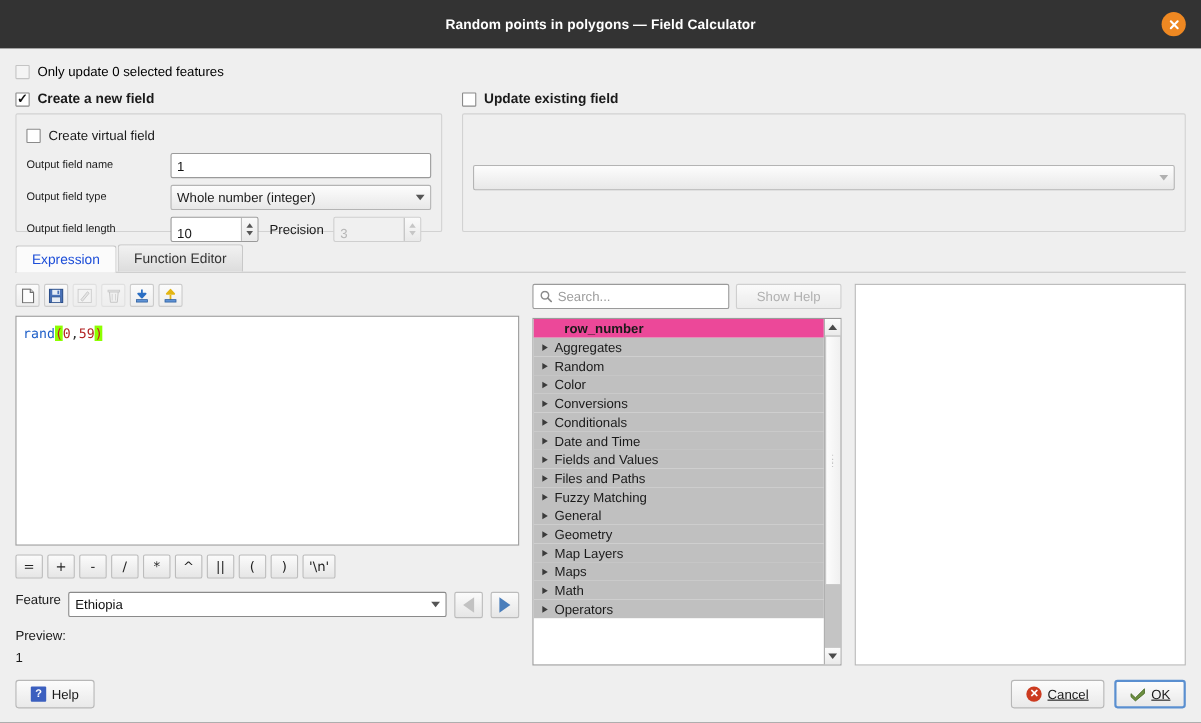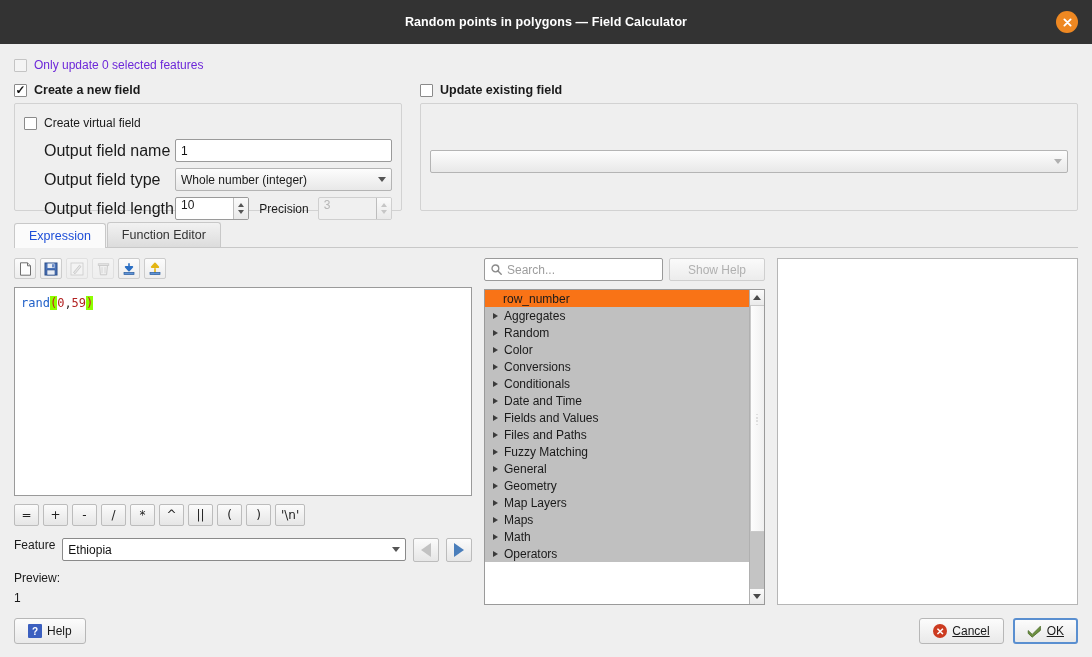--- a/index.html
+++ b/index.html
@@ -71,21 +71,21 @@
     border-radius: 1px;
   }
   .cb.disabled { border-color: #c4c4c4; background:#f4f4f4; }
   .cb .tick {
     font-size: 12px; line-height: 1; color: #111; font-weight: bold;
     margin-top:-1px;
   }
   .row-check {
     display: flex; align-items: center; gap: 7px;
   }
-  .lbl-disabled { color: #6d28d9; text-align: center; }
+  .lbl-disabled { color: #000000; text-align: center; }
   .lbl-bold { font-weight: bold; font-size: 12.5px; }
 
   .top-checks { height: 22px; display:flex; align-items:center; }
 
   .headers {
     display: flex;
     margin-top: 7px;
   }
   .col-left { width: 388px; flex: none; }
   .col-right { flex: 1; margin-left: 18px; }
@@ -100,22 +100,21 @@
   .gr { height: 108px; padding: 9px 9px 0 9px; display:flex; align-items:center; }
 
   .frow {
     display: flex; align-items: center;
     height: 23px;
     margin-bottom: 6px;
   }
   .frow .flabel {
     width: 131px;
     flex: none;
-    font-size: 16px;
-    margin-left: 20px;
+    font-size: 10px;
   }
   .text-input {
     height: 23px;
     border: 1px solid #9a9a9a;
     background: #fff;
     padding: 0 5px;
     font-size: 12px;
     color: #111;
     display: flex; align-items: center;
     border-radius: 2px;
@@ -138,21 +137,21 @@
     border-top: 5px solid #555;
     margin-left: 6px;
   }
   .combo.empty { color:#888; }
   .combo.empty .arrow { border-top-color:#b0b0b0; }
 
   .spin {
     height: 23px;
     border: 1px solid #9a9a9a;
     background: #fff;
-    display: flex; align-items: flex-start;
+    display: flex; align-items: flex-end;
     border-radius: 2px;
     overflow: hidden;
   }
   .spin .val { flex: 1; padding: 0 5px; font-size: 12px; }
   .spin.disabled { border-color:#cfcfcf; background:#f0f0f0; }
   .spin.disabled .val { color:#b6b6b6; }
   .spin .btns {
     width: 15px; height: 100%;
     border-left: 1px solid #bdbdbd;
     background: linear-gradient(#fafafa,#e9e9e9);
@@ -288,21 +287,21 @@
     overflow:hidden;
   }
   .fn-items { flex:1; overflow:hidden; }
   .fn-row {
     height: 17px;
     display:flex; align-items:center;
     padding-left: 8px;
     font-size: 12px;
     color:#1a1a1a;
   }
-  .fn-row.hdr { font-weight:normal; padding-left:18px; background:#f97316; }
+  .fn-row.hdr { font-weight:bold; padding-left:28px; background:#ec4899; }
   .fn-row.grp { background:#c0c0c0; }
   .fn-row .exp {
     width:0;height:0;
     border-top:3.5px solid transparent;
     border-bottom:3.5px solid transparent;
     border-left:5px solid #3a3a3a;
     margin-right: 6px;
   }
   .fn-scroll {
     width: 15px; flex:none;

